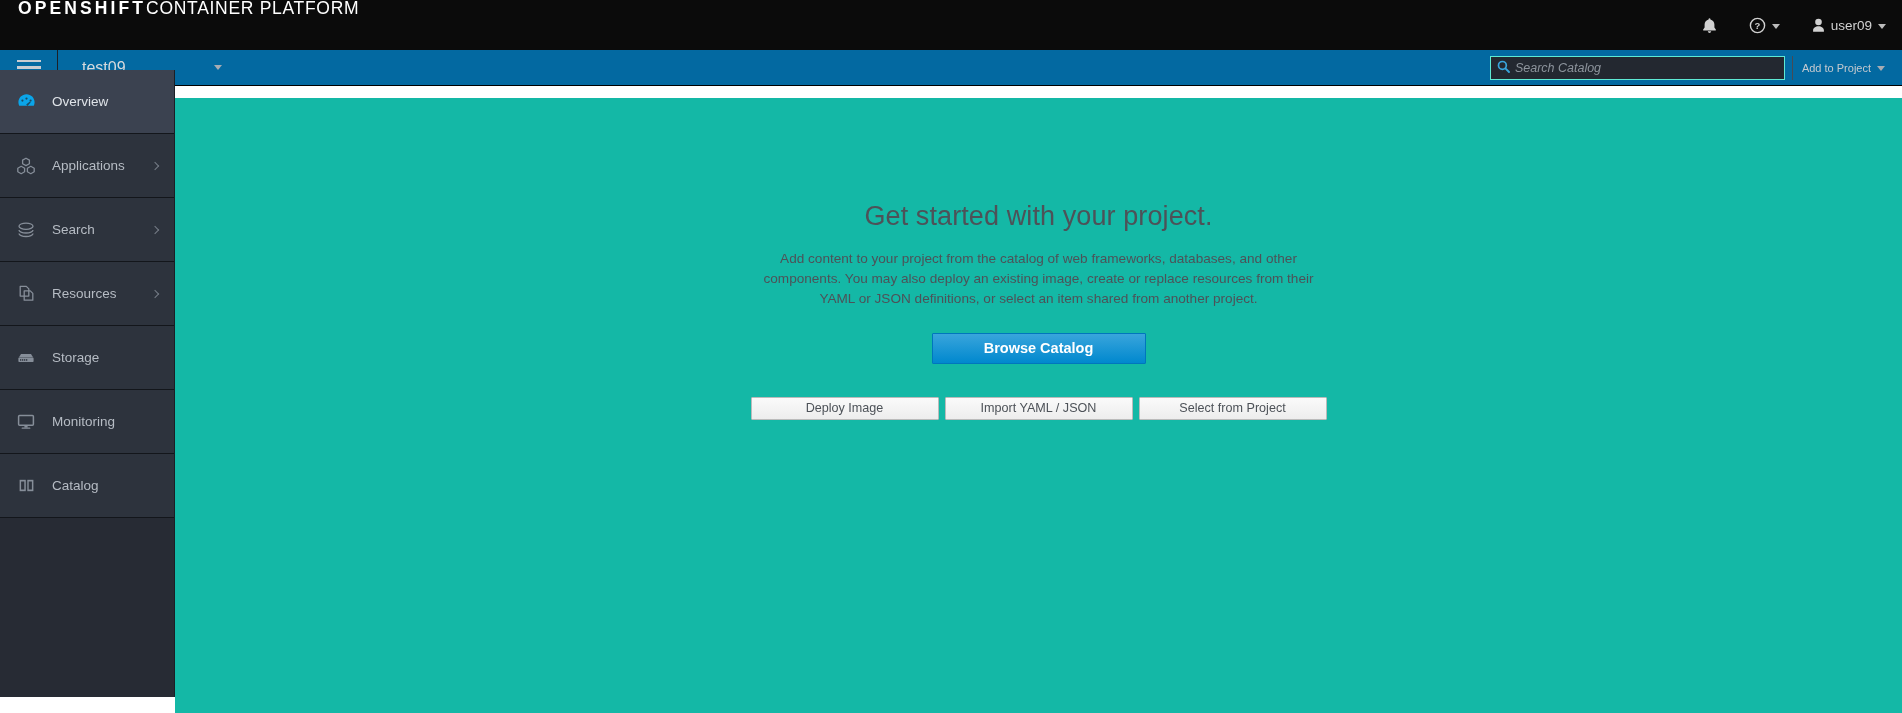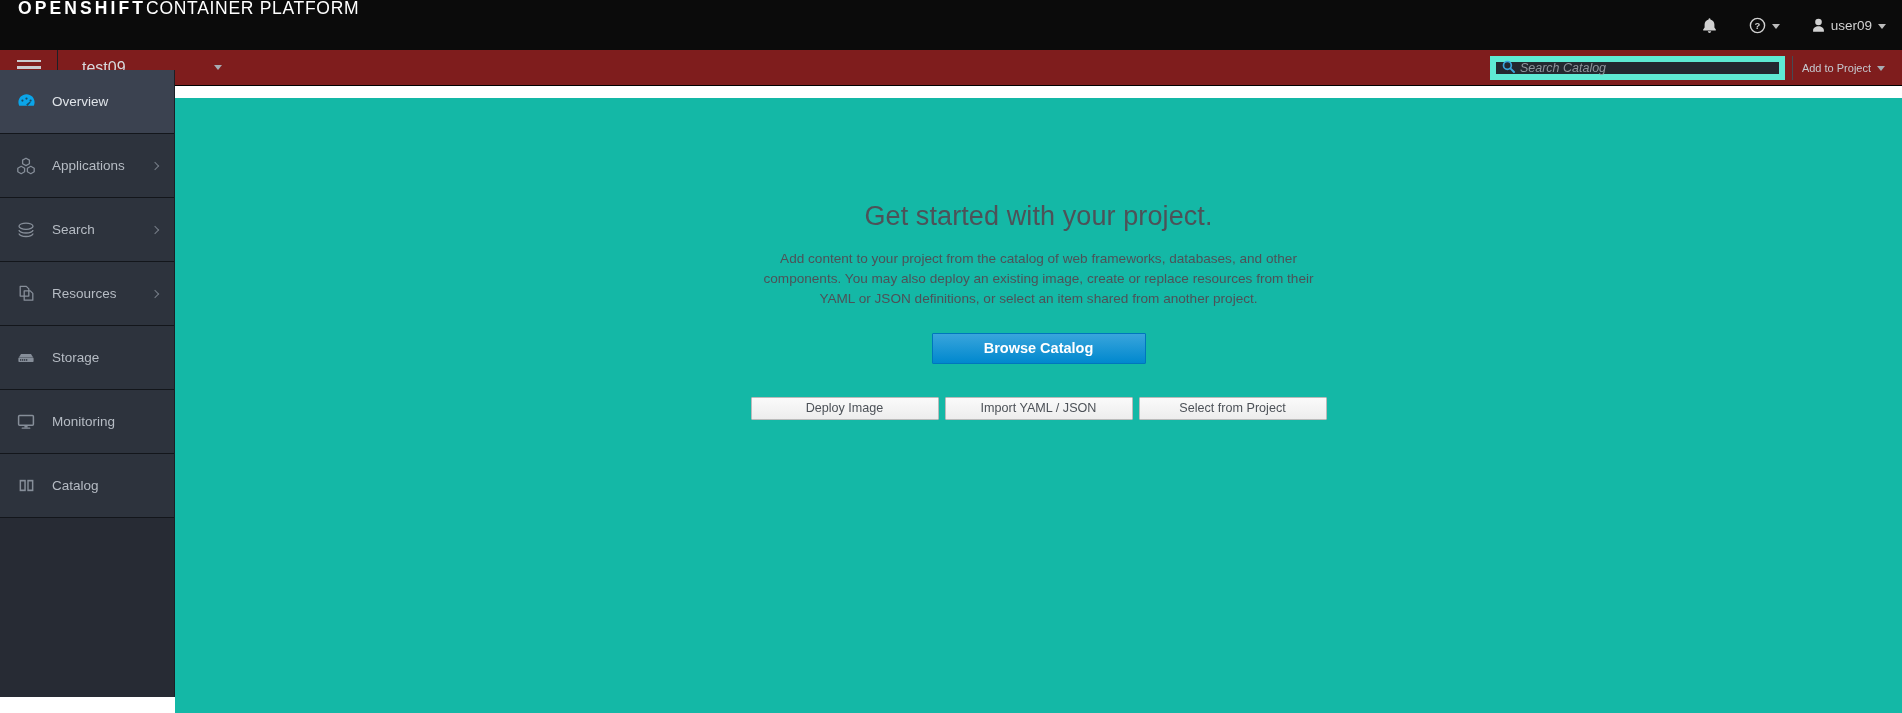--- a/index.html
+++ b/index.html
@@ -41,21 +41,21 @@
     width: 0; height: 0;
     border-left: 4px solid transparent;
     border-right: 4px solid transparent;
     border-top: 5px solid #bbb;
     margin-top: 2px;
   }
 
   
   .toolbar {
     position: absolute; top: 50px; left: 0; width: 1902px; height: 36px;
-    background: #7f1d1d;
+    background: #0369a1;
     display: flex; align-items: center;
     border-bottom: 1px solid #000;
   }
   .hamburger {
     width: 58px; height: 36px;
     display: flex; flex-direction: column; align-items: center; justify-content: center;
     gap: 4px;
     border-right: 1px solid #1c2027;
   }
   .hamburger span { display:block; width: 24px; height: 2.5px; background: #c9ccd1; }
@@ -75,21 +75,21 @@
   }
 
   .toolbar-right {
     margin-left: auto; display: flex; align-items: center; gap: 0;
     padding-right: 8px;
   }
   .search-wrap {
     position: relative;
     width: 295px; height: 24px;
     background: #232830;
-    border: 6px solid #5eead4;
+    border: 1px solid #5eead4;
     display: flex; align-items: center;
   }
   .search-wrap svg { margin: 0 5px 0 6px; flex: none; }
   .search-input {
     background: transparent; border: 0; outline: none;
     color: #c8ccd1; font-size: 12.5px;
     font-family: "Liberation Sans", sans-serif;
     font-style: italic;
     width: 100%;
   }

